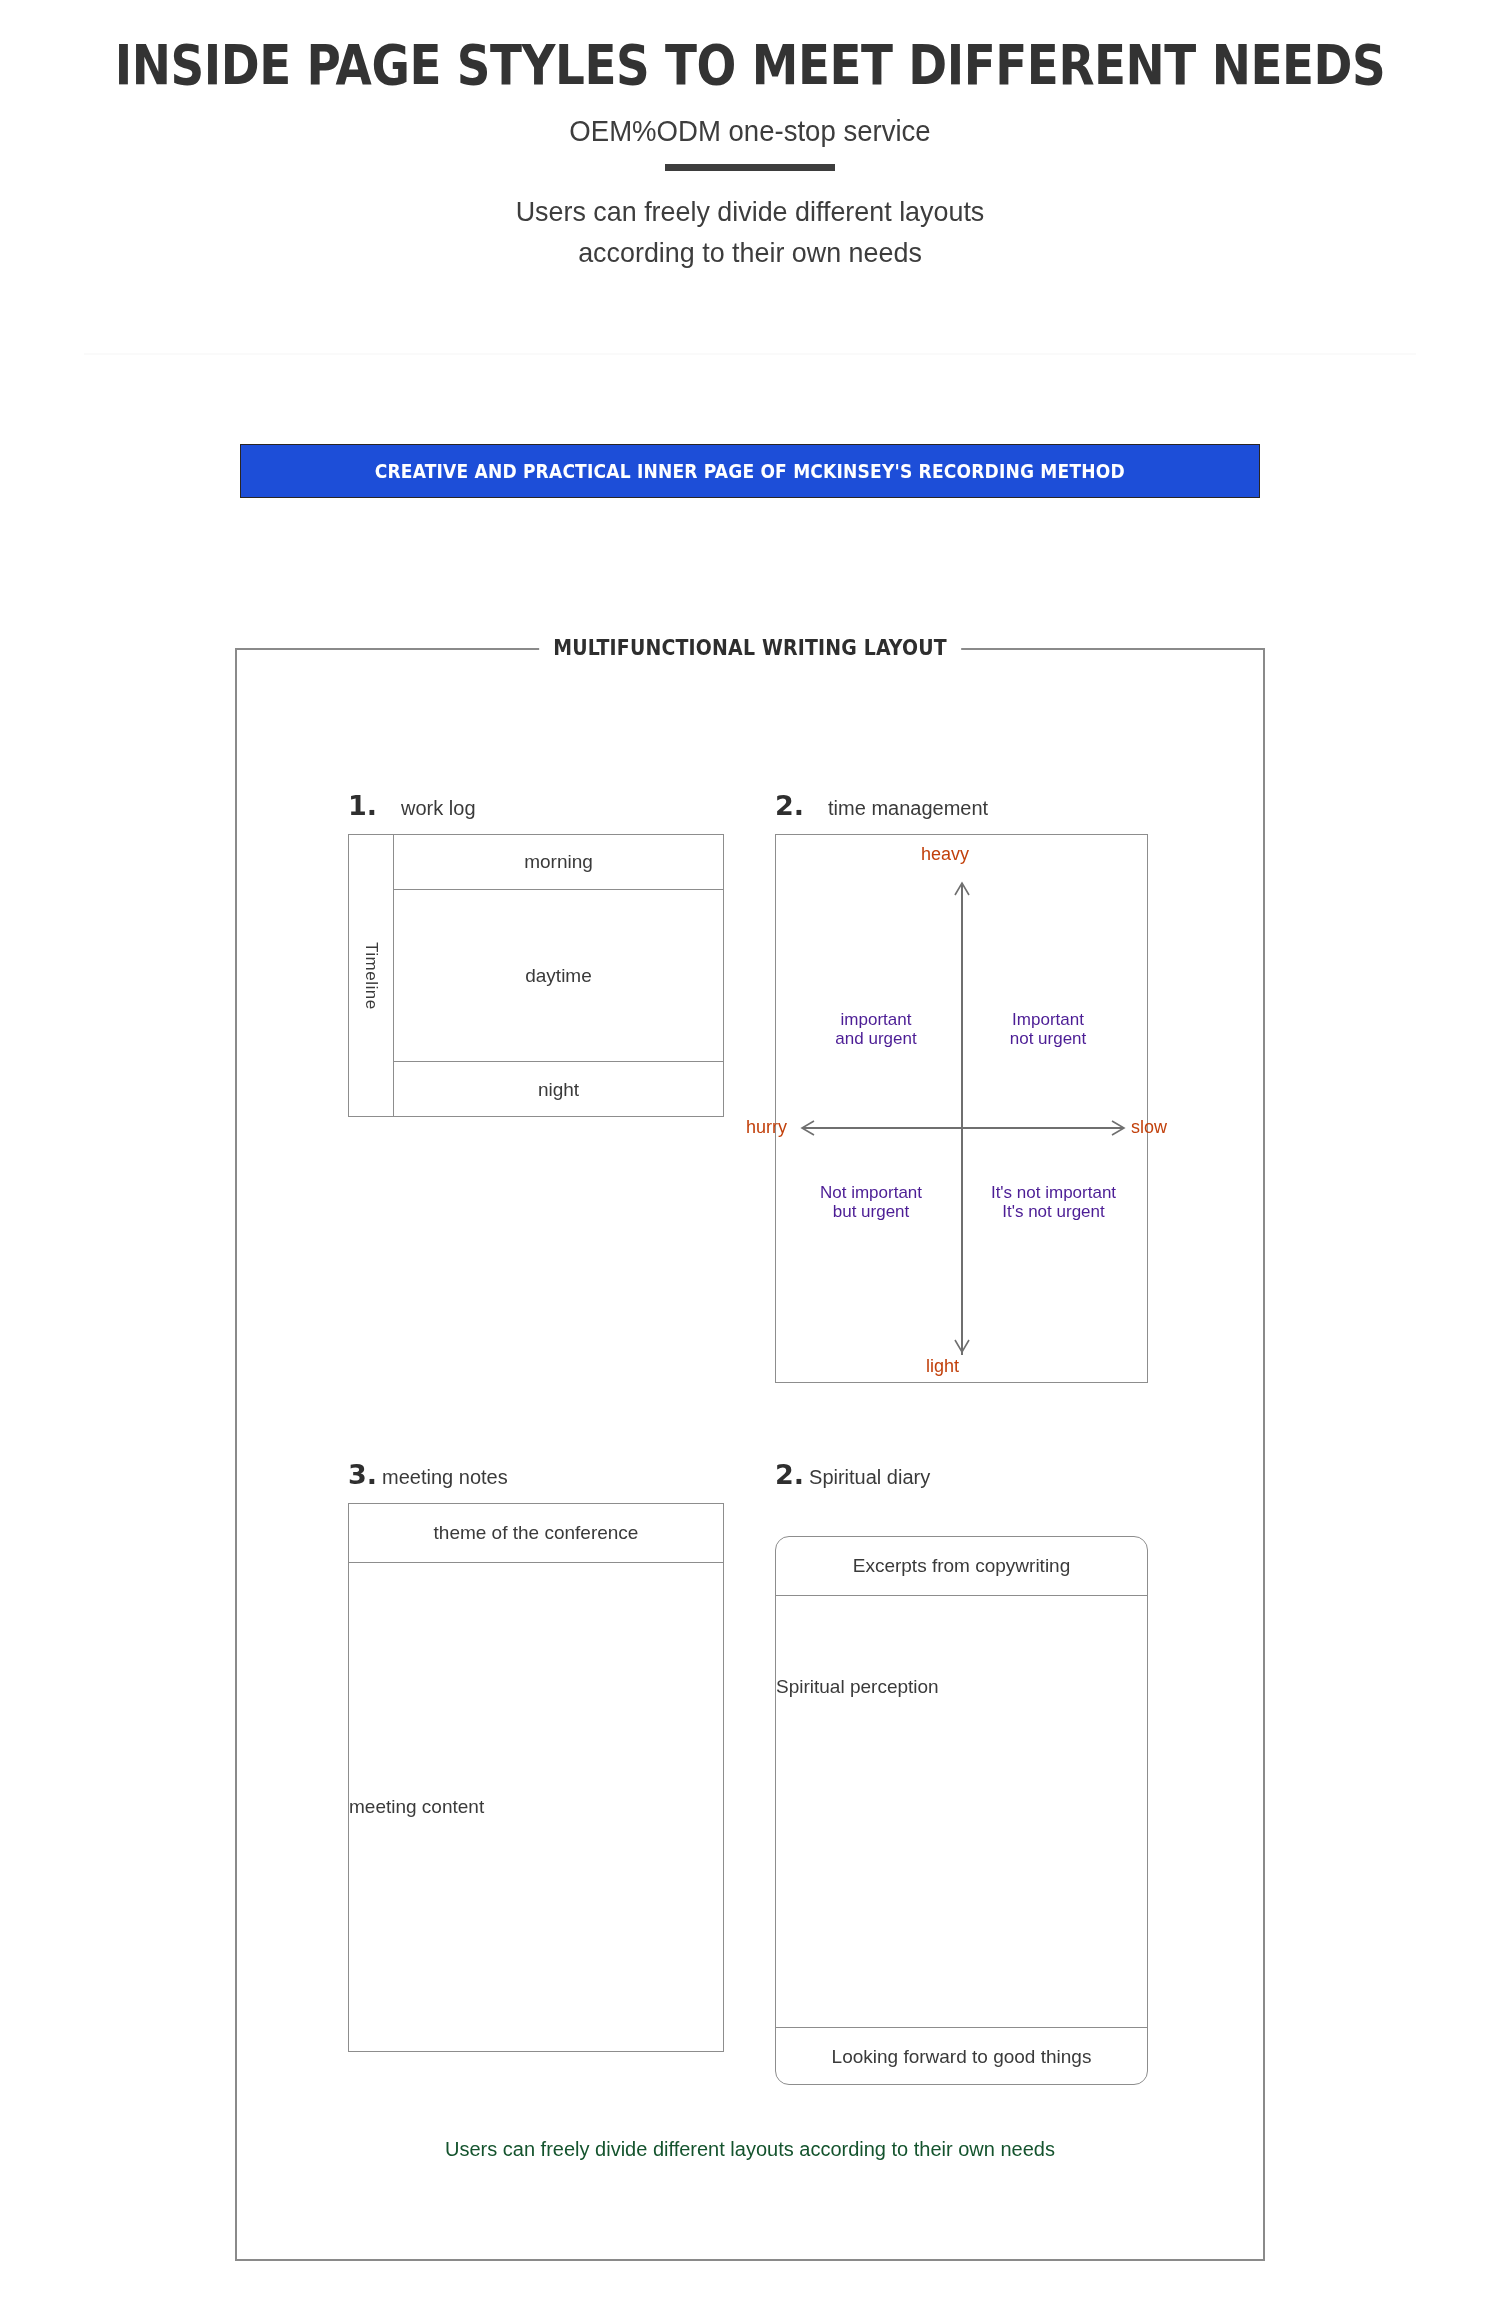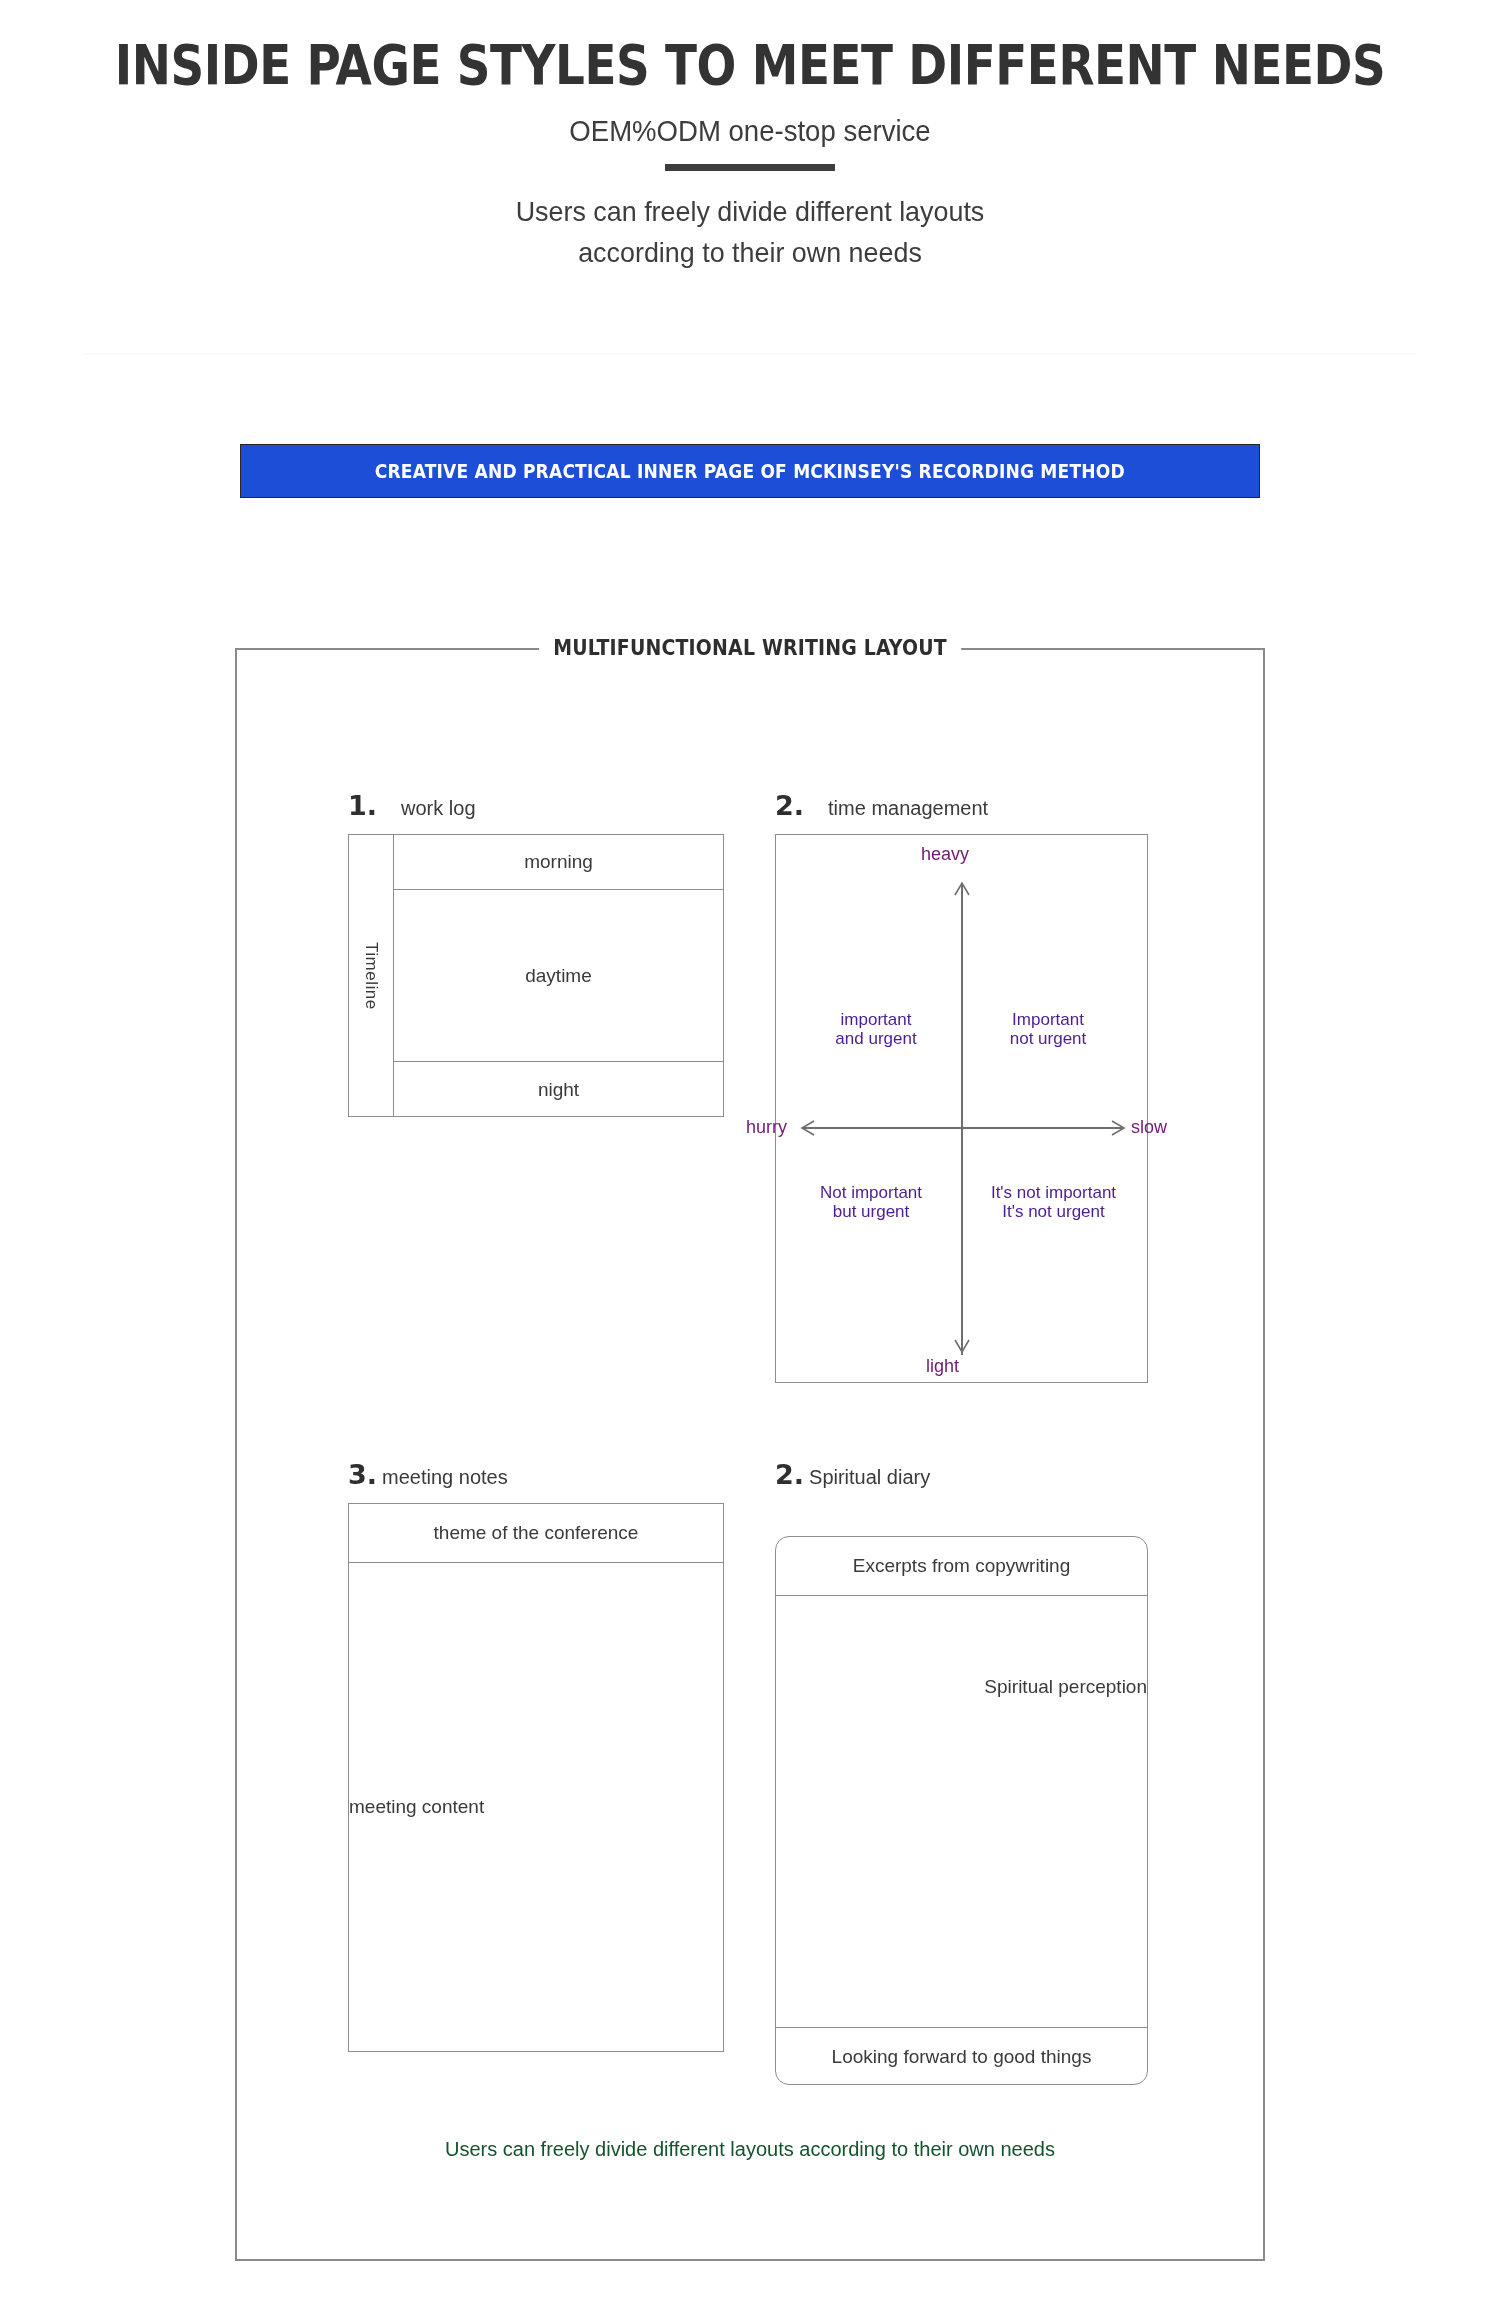--- a/index.html
+++ b/index.html
@@ -194,21 +194,21 @@
     position: absolute;
     font-size: 17px;
     line-height: 1.12;
     color: #4c1d95;
     text-align: center;
     white-space: nowrap;
   }
   .axis-cap {
     position: absolute;
     font-size: 18px;
-    color: #701a75;
+    color: #c2410c;
     white-space: nowrap;
   }
   .arrow-head { position: absolute; }
 
   
   #p3-box { left: 348px; top: 1503px; width: 376px; height: 549px; }
   #p3-theme {
     position: absolute; left: 0; top: 0; width: 100%; height: 59px;
     border-bottom: 1.5px solid #8d8d8d; box-sizing: border-box;
     display: flex; align-items: center; justify-content: center;
@@ -221,21 +221,21 @@
   
   #p4-box { left: 775px; top: 1536px; width: 373px; height: 549px; border-radius: 14px; }
   #p4-excerpt {
     position: absolute; left: 0; top: 0; width: 100%; height: 59px;
     border-bottom: 1.5px solid #8d8d8d; box-sizing: border-box;
     display: flex; align-items: center; justify-content: center;
   }
   #p4-perception {
     position: absolute; left: 0; top: 59px; width: 100%; height: 432px;
     border-bottom: 1.5px solid #8d8d8d; box-sizing: border-box;
-    display: flex; align-items: flex-start; justify-content: flex-end;
+    display: flex; align-items: flex-start; justify-content: flex-start;
     padding-top: 80px;
   }
   #p4-looking {
     position: absolute; left: 0; top: 491px; width: 100%; height: 58px;
     display: flex; align-items: center; justify-content: center;
   }
 
   
   .frame-footer {
     position: absolute;

